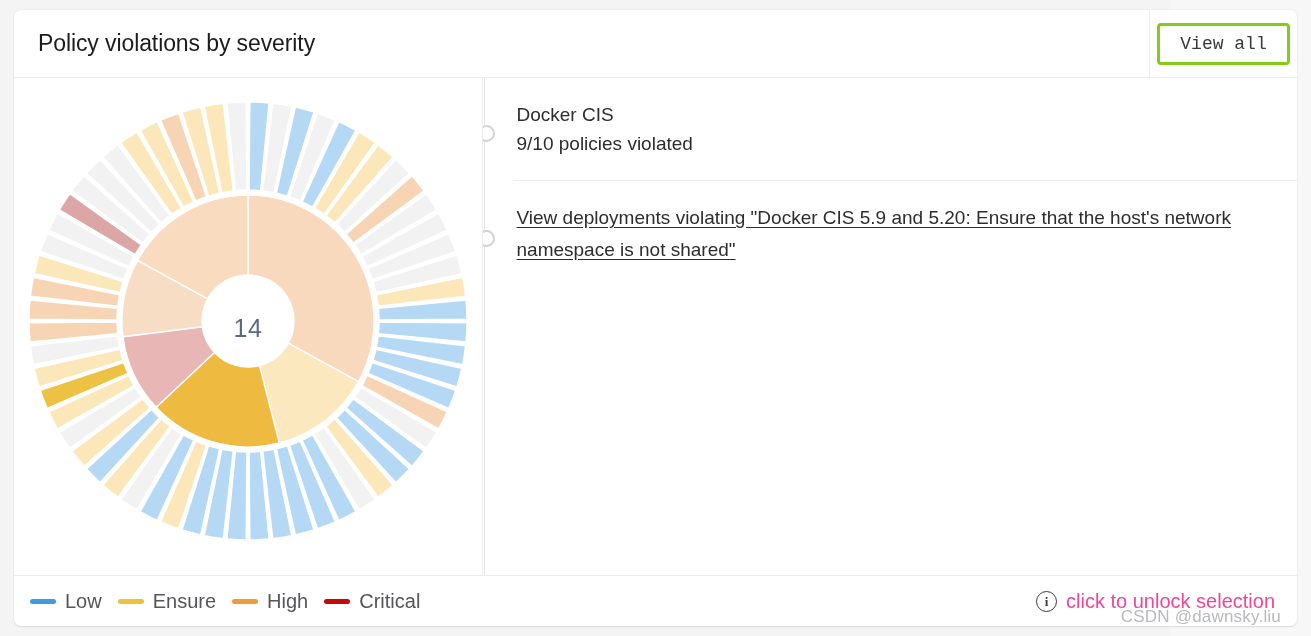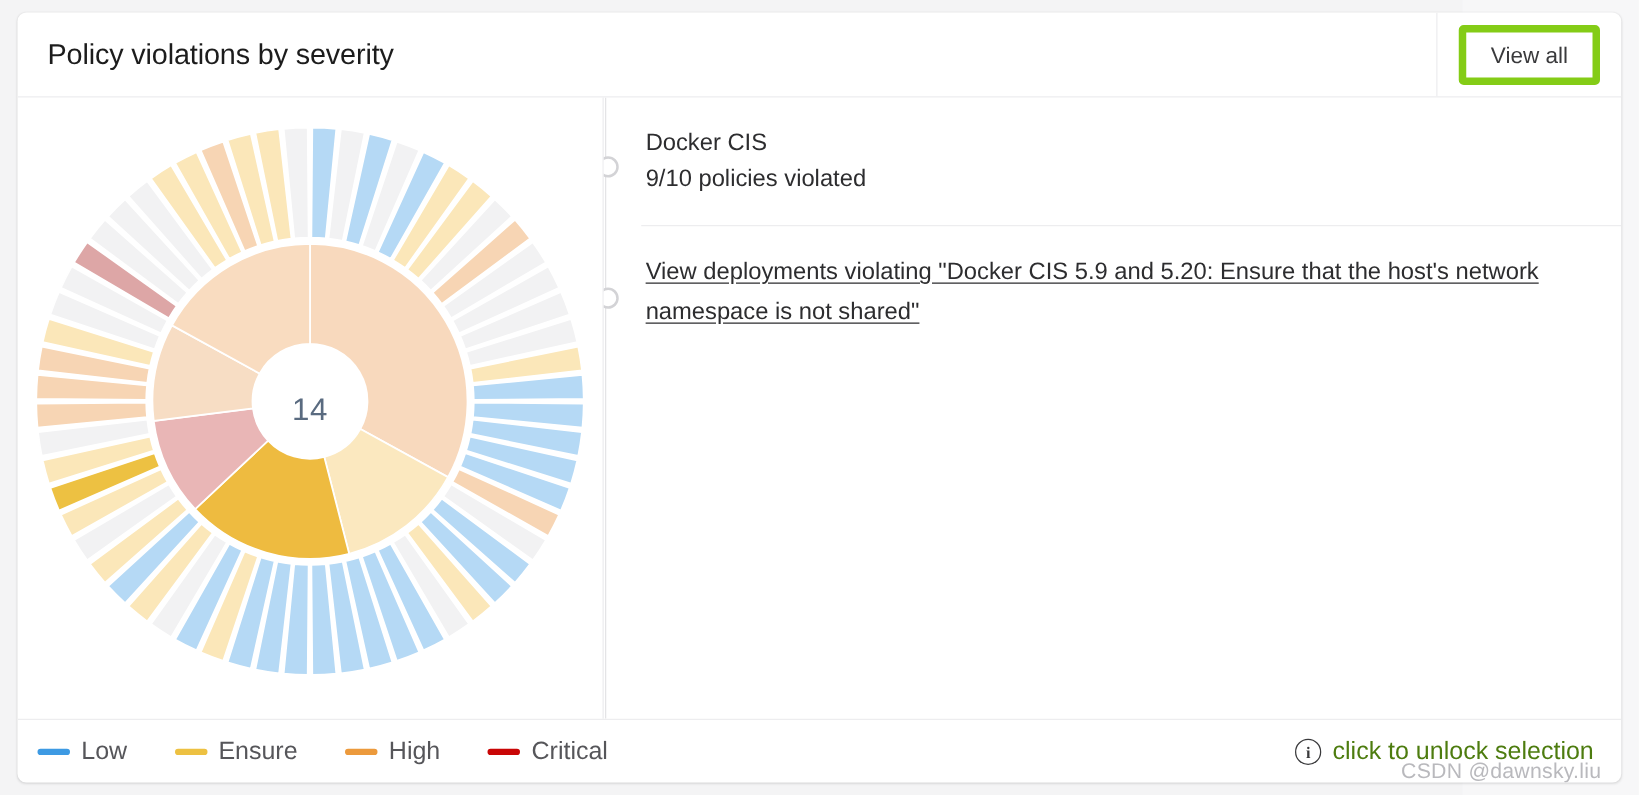--- a/index.html
+++ b/index.html
@@ -56,25 +56,25 @@
     right: 0;
     top: 0;
     bottom: 0;
     width: 147px;
     border-left: 1px solid #ededef;
     display: flex;
     align-items: center;
     justify-content: center;
   }
   .view-all-btn {
-    font-family: Liberation Sans, sans-serif;
+    font-family: Liberation Mono, monospace;
     font-size: 18px;
     color: #3a3a3c;
     background: #ffffff;
-    border: 6px solid #84cc16;
+    border: 3px solid #84cc16;
     border-radius: 4px;
     padding: 9px 20px;
     cursor: pointer;
     line-height: 1;
     white-space: nowrap;
   }
 
   
   .card-body {
     flex: 1 1 auto;
@@ -182,21 +182,21 @@
     height: 50px;
     border-top: 1px solid #ededef;
     display: flex;
     align-items: center;
     position: relative;
   }
   .legend {
     display: flex;
     align-items: center;
     margin-left: 16px;
-    gap: 38px;
+    gap: 16px;
   }
   .legend-item {
     display: flex;
     align-items: center;
     cursor: pointer;
   }
   .legend-swatch {
     width: 26px;
     height: 5px;
     border-radius: 3px;
@@ -225,21 +225,21 @@
     align-items: center;
     justify-content: center;
     font-size: 13px;
     color: #3a3a3c;
     line-height: 1;
     font-weight: 700;
     font-family: "Liberation Serif", serif;
   }
   .unlock-text {
     font-size: 20px;
-    color: #4d7c0f;
+    color: #ec4899;
   }
   .watermark {
     position: absolute;
     right: 16px;
     bottom: -1px;
     font-size: 17px;
     color: #b9b9bd;
     letter-spacing: 0.2px;
     pointer-events: none;
     margin-left: 28px;

